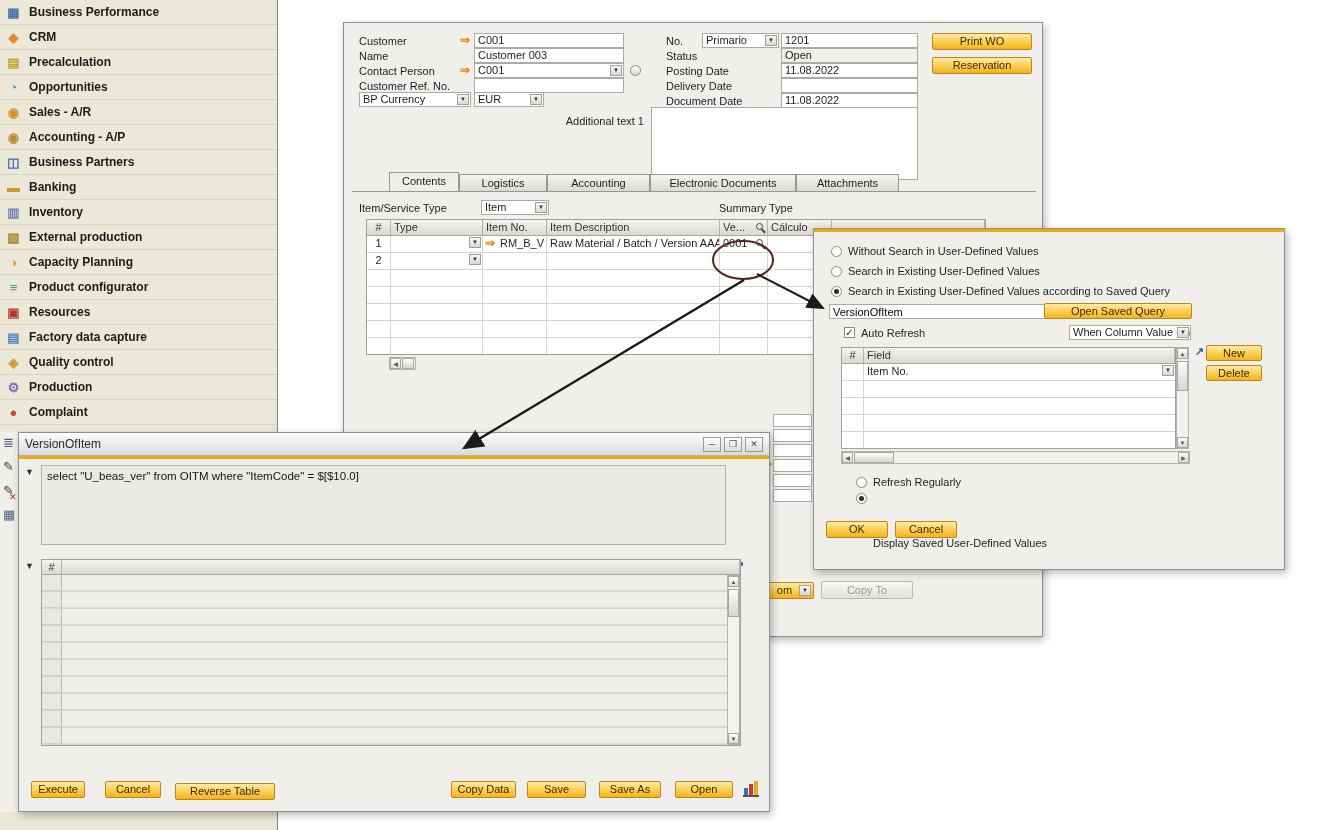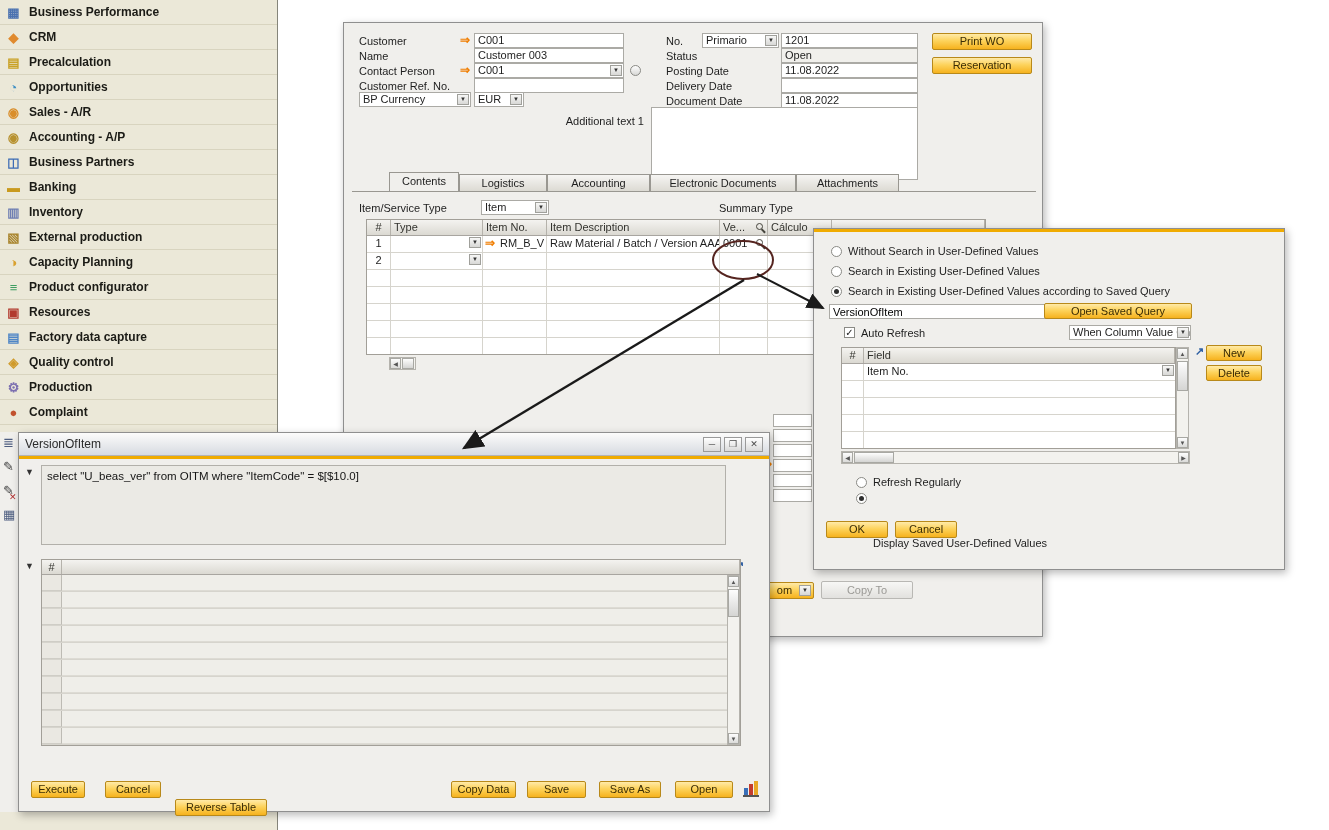--- a/index.html
+++ b/index.html
@@ -189,21 +189,21 @@
       </div>
       <span class="circle-ic" style="left:286px; top:42px;"></span>
 
       <div class="label" style="left:15px; top:57px;">Customer Ref. No.</div>
       <div class="field" style="left:130px; top:55px; width:150px;"></div>
 
       <div class="field combo" style="left:15px; top:69px; width:112px;">
         <span>BP Currency</span>
         <span class="dd"></span>
       </div>
-      <div class="field combo" style="left:130px; top:69px; width:50px;">
+      <div class="field combo" style="left:130px; top:69px; width:70px;">
         <span>EUR</span>
         <span class="dd"></span>
       </div>
 
       <div class="label" style="left:322px; top:12px;">No.</div>
       <div class="field combo" style="left:358px; top:10px; width:77px;">
         <span>Primario</span>
         <span class="dd"></span>
       </div>
       <div class="field" style="left:437px; top:10px; width:137px;">1201</div>
@@ -414,21 +414,21 @@
           </div>
         <div class="vscroll" style="right:0; top:15px; bottom:0;">
           <span class="sb-btn sb-up" style="left:0; top:0;"></span>
           <span class="sb-thumb" style="left:0; top:13px; width:11px; height:28px;"></span>
           <span class="sb-btn sb-down" style="left:0; bottom:0;"></span>
         </div>
       </div>
 
       <div class="gold-btn" style="left:12px; top:322px; width:54px;">Execute</div>
       <div class="gold-btn" style="left:86px; top:322px; width:56px;">Cancel</div>
-      <div class="gold-btn" style="left:156px; top:340px; width:92px;">Reverse Table</div>
+      <div class="gold-btn" style="left:156px; top:324px; width:100px;">Reverse Table</div>
       <div class="gold-btn" style="left:432px; top:322px; width:65px;">Copy Data</div>
       <div class="gold-btn" style="left:508px; top:322px; width:59px;">Save</div>
       <div class="gold-btn" style="left:580px; top:322px; width:62px;">Save As</div>
       <div class="gold-btn" style="left:656px; top:322px; width:58px;">Open</div>
       <span class="chart-ic" style="left:724px; top:322px;">
         <i style="left:1px; height:7px; background:#3a6fb8;"></i>
         <i style="left:6px; height:11px; background:#c43c2e;"></i>
         <i style="left:11px; height:14px; background:#e9a825;"></i>
       </span>
     </div>

